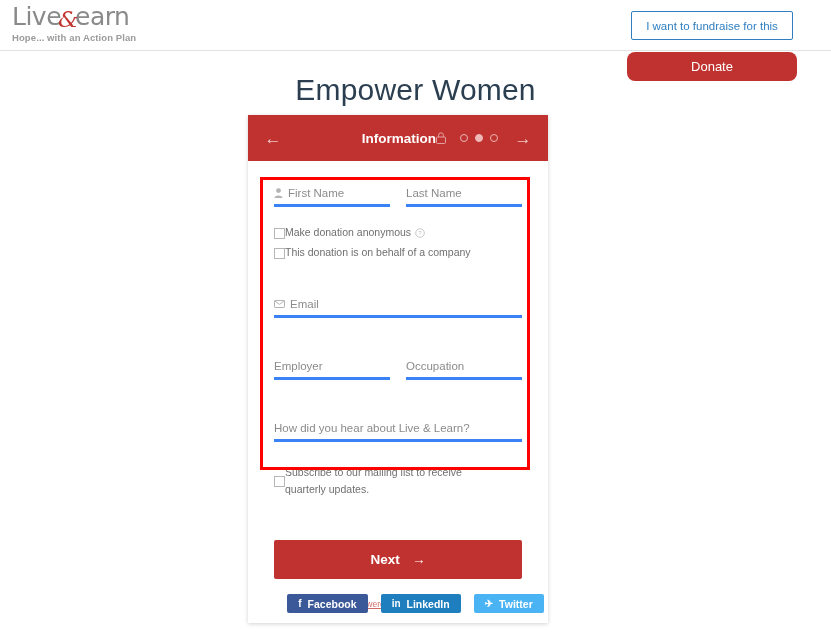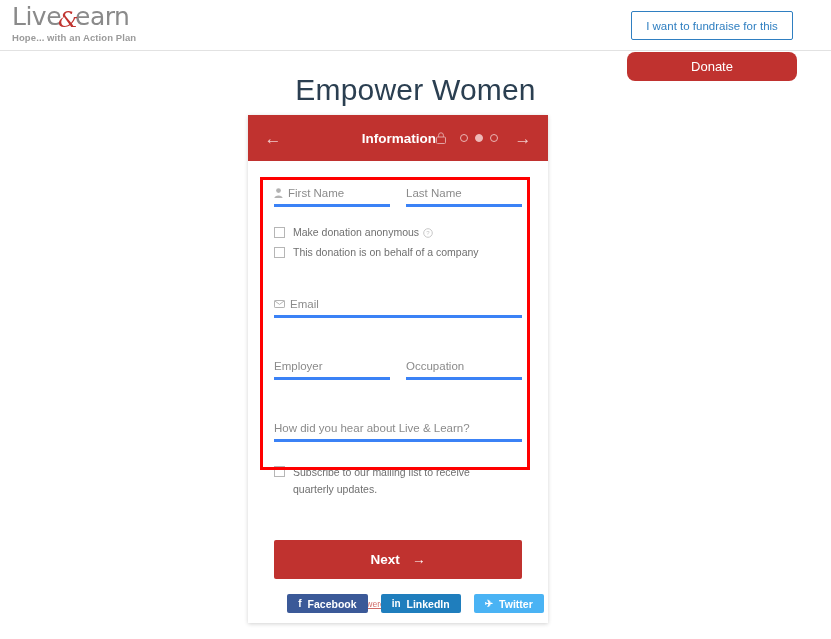--- a/index.html
+++ b/index.html
@@ -184,22 +184,21 @@
     overflow: hidden;
     text-overflow: ellipsis;
   }
   .mt-email { margin-top: 34px; }
   .mt-employer { margin-top: 38px; }
   .mt-hear { margin-top: 38px; }
 
   .check-block { margin-top: 18px; }
   .check-row {
     display: flex;
-    align-items: flex-start;
-    gap: 8px;
+    align-items: center;
     margin-bottom: 5px;
   }
   .checkbox {
     flex: 0 0 auto;
     width: 11px; height: 11px;
     border: 1px solid #b6b6b6;
     background: #ffffff;
     margin-top: 2px;
     cursor: pointer;
   }

